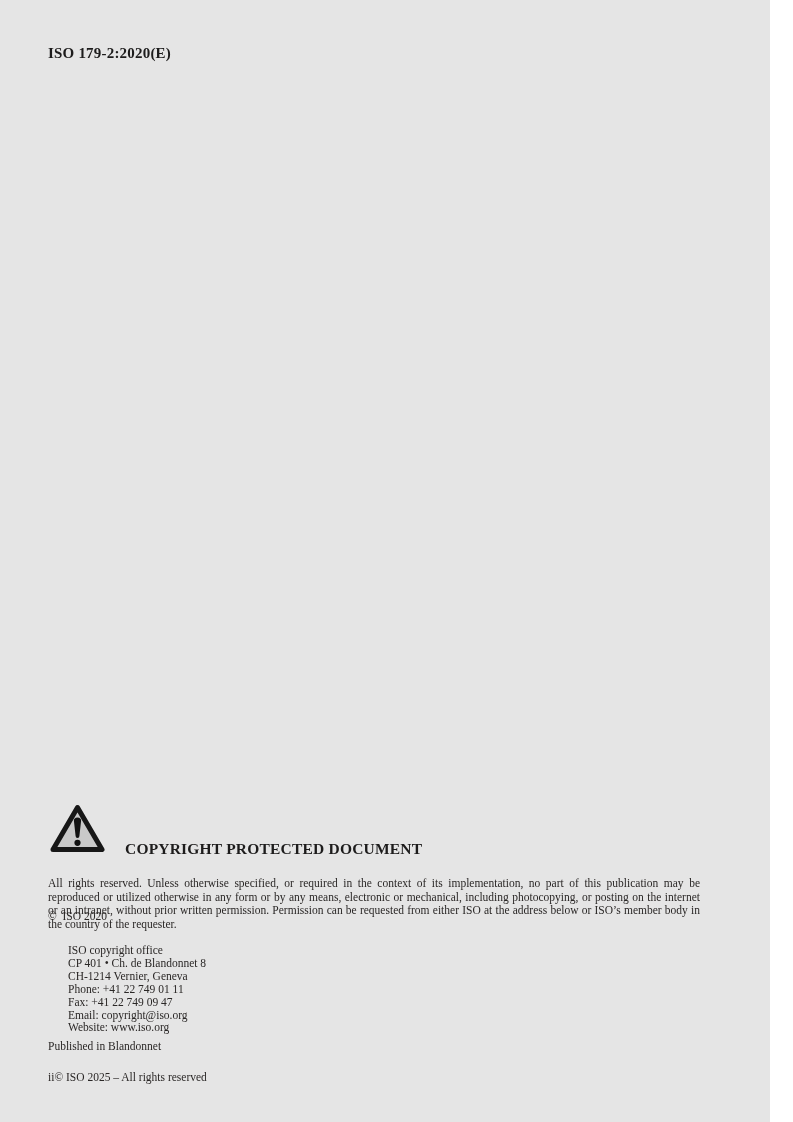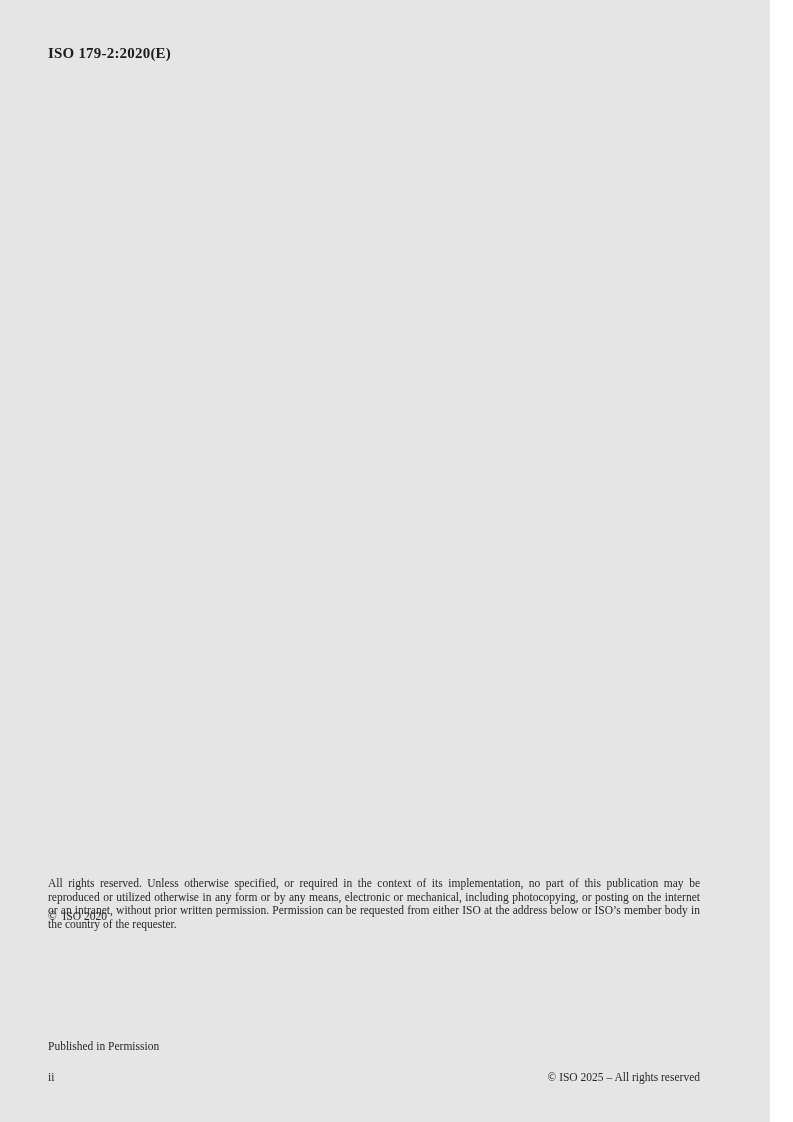--- a/index.html
+++ b/index.html
@@ -79,39 +79,57 @@
     top: 1040px;
     font-size: 11.5px;
     color: #2a2726;
   }
   .page-footer {
     position: absolute;
     left: 48px;
     top: 1071px;
     width: 652px;
     display: flex;
-    justify-content: space-between;
     align-items: baseline;
     font-size: 11.5px;
     color: #2a2726;
   }
 </style>
 </head>
 <body>
 
 <div class="page">
 
   <div class="doc-header">ISO 179-2:2020(E)</div>
 
+  <div class="banner">
+    <span class="warn-icon">
+      <svg width="57" height="52" viewBox="0 0 57 52" xmlns="http://www.w3.org/2000/svg">
+        <path d="M28.5 4.5 L53 46.5 L4 46.5 Z" fill="#c9c9c9" stroke="#171717" stroke-width="5" stroke-linejoin="round"></path>
+        <path d="M28.5 14.5 c2.3 0 3.8 1.3 3.6 3.2 l-1.7 15.3 a1.9 1.9 0 0 1 -3.8 0 l-1.7 -15.3 c-0.2 -1.9 1.3 -3.2 3.6 -3.2 z" fill="#111111"></path>
+        <circle cx="28.5" cy="39.8" r="3.1" fill="#111111"></circle>
+      </svg>
+    </span>
+    <span class="banner-heading">COPYRIGHT PROTECTED DOCUMENT</span>
+  </div>
 
   <div class="copy-year">©&nbsp; ISO 2020</div>
 
   <div class="copy-notice">All rights reserved. Unless otherwise specified, or required in the context of its implementation, no part of this publication may be reproduced or utilized otherwise in any form or by any means, electronic or mechanical, including photocopying, or posting on the internet or an intranet, without prior written permission. Permission can be requested from either ISO at the address below or ISO’s member body in the country of the requester.</div>
 
+  <div class="address-block">
+    <div>ISO copyright office</div>
+    <div>CP 401 • Ch. de Blandonnet 8</div>
+    <div>CH-1214 Vernier, Geneva</div>
+    <div>Phone: +41 22 749 01 11</div>
+    <div>Fax: +41 22 749 09 47</div>
+    <div>Email: copyright@iso.org</div>
+    <div>Website: www.iso.org</div>
+  </div>
 
-  <div class="published-line">Published in Permission</div>
+  <div class="published-line">Published in Blandonnet</div>
 
   <div class="page-footer">
     <span>ii</span>
     <span>© ISO 2025 – All rights reserved</span>
   </div>
 
 </div>
 
 </body></html>

